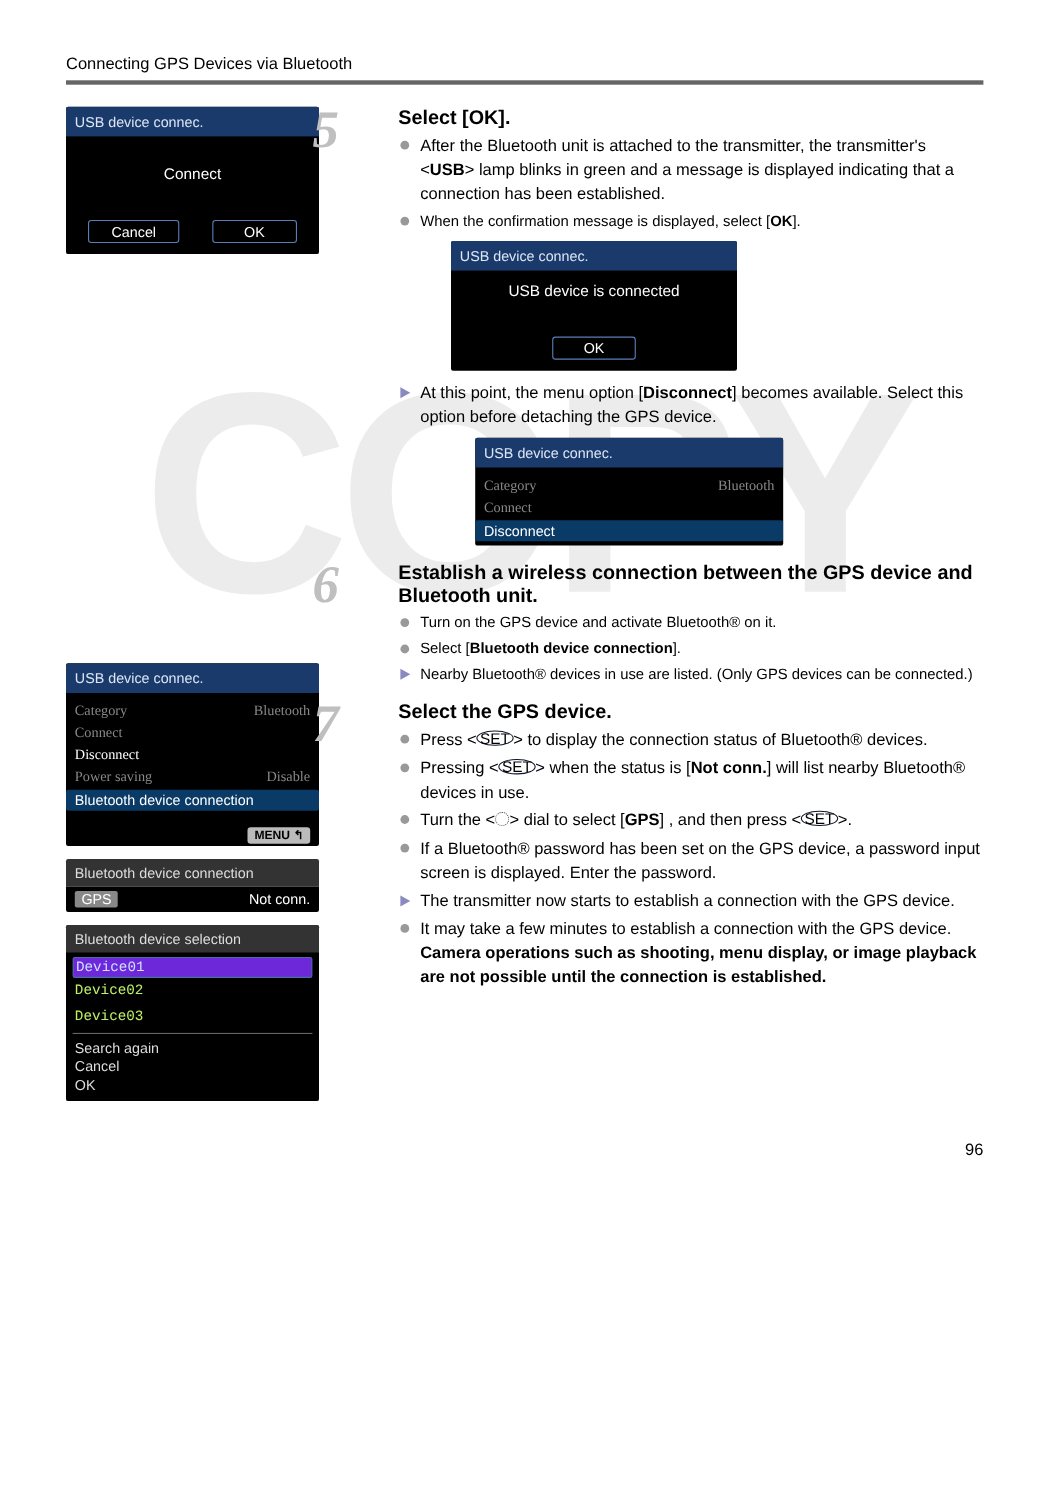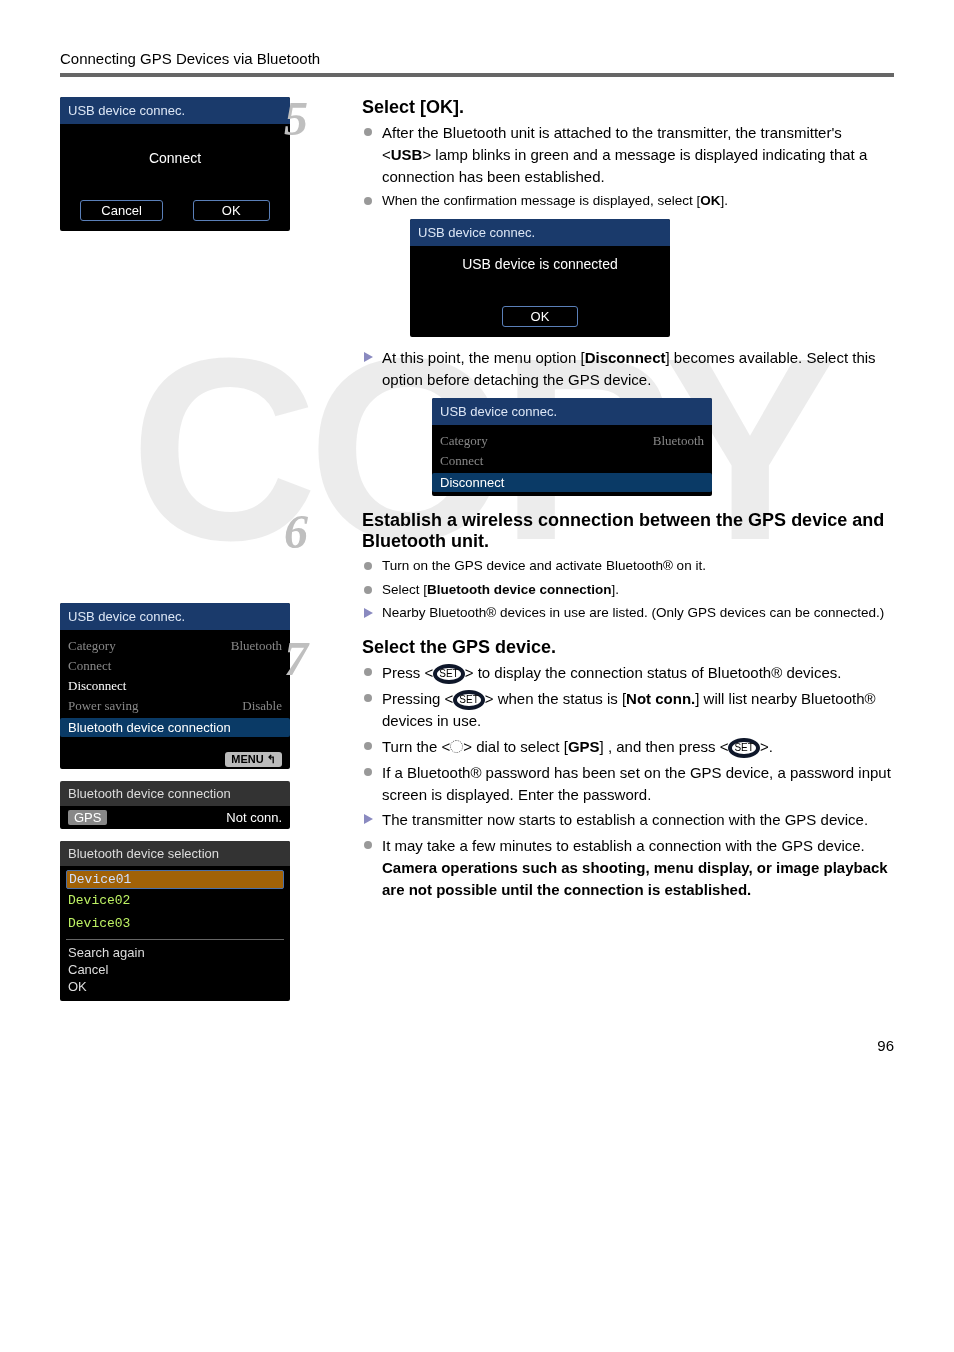--- a/index.html
+++ b/index.html
@@ -144,21 +144,21 @@
     border-radius:2px 2px 0 0;
     margin-bottom:4px;
   }
   .dev-item {
     font-family: "Consolas","Courier New",monospace;
     color:#bef264;
     font-size:13px;
     padding:4px 8px;
   }
   .dev-item.selected {
-    background:#a16207;
+    background:#6d28d9;
     border:1px solid #4a6fa8;
     margin:0 6px;
     padding:1px 2px;
     border-radius:2px;
     color:#cfe0ff;
   }
   .dev-sep { height:1px; background:#666; margin:4px 6px; }
   .dev-action { color:#ddd; font-size:13px; padding:1px 8px; }
 
   
@@ -223,23 +223,23 @@
     width: 270px;
     margin: 6px 0 8px 70px;
   }
   .page-num {
     font-size:15px;
     margin-top:24px;
     text-align:right;
   }
   .set-icon {
     display:inline-block;
-    border:4px solid #0f172a;
+    border:1px solid #0f172a;
     border-radius:50%;
-    font-size:10px;
+    font-size:14px;
     padding:0 2px;
     vertical-align:1px;
     line-height:12px;
   }
   .dial-icon {
     display:inline-block;
     border:1.5px dotted #555;
     border-radius:50%;
     width:11px;height:11px;
     vertical-align:-1px;

